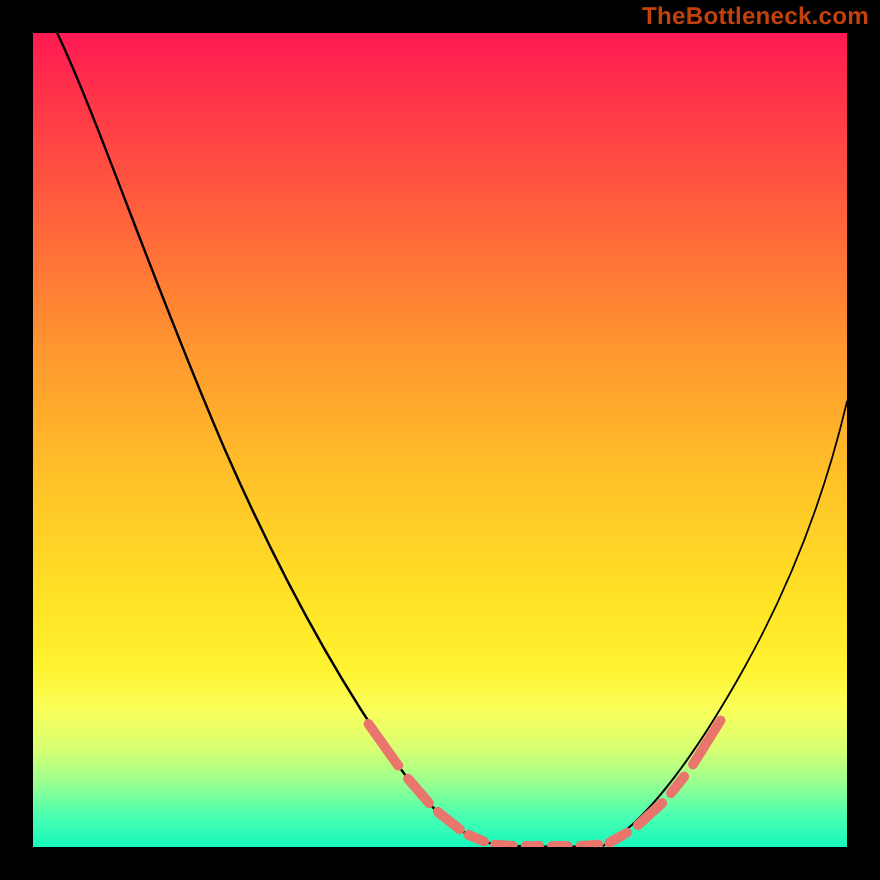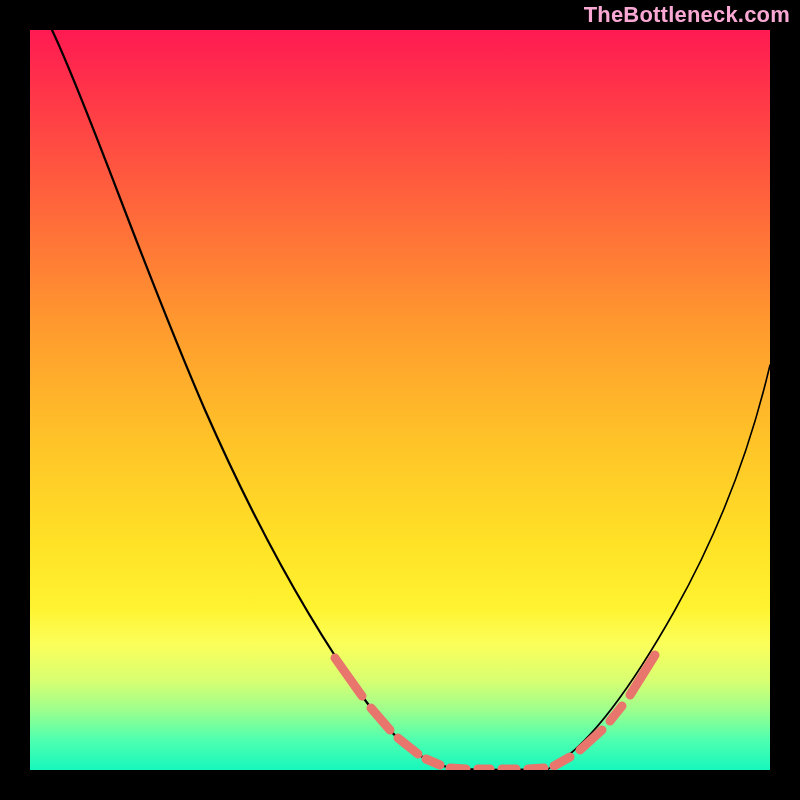--- a/index.html
+++ b/index.html
@@ -18,21 +18,21 @@
     width: 800px;
     height: 800px;
     background: #000;
   }
   .watermark {
     position: absolute;
     top: 2px;
     right: 10px;
     font-size: 22px;
     font-weight: 600;
-    color: #f9a8d4;
+    color: #c2410c;
     letter-spacing: 0.2px;
     z-index: 5;
   }
   .plot-area {
     position: absolute;
     left: 30px;
     top: 30px;
     width: 740px;
     height: 740px;
     overflow: hidden;

